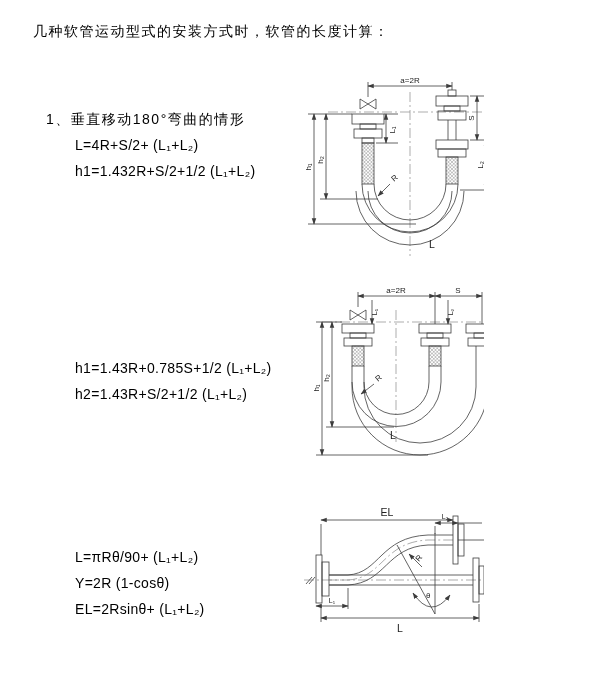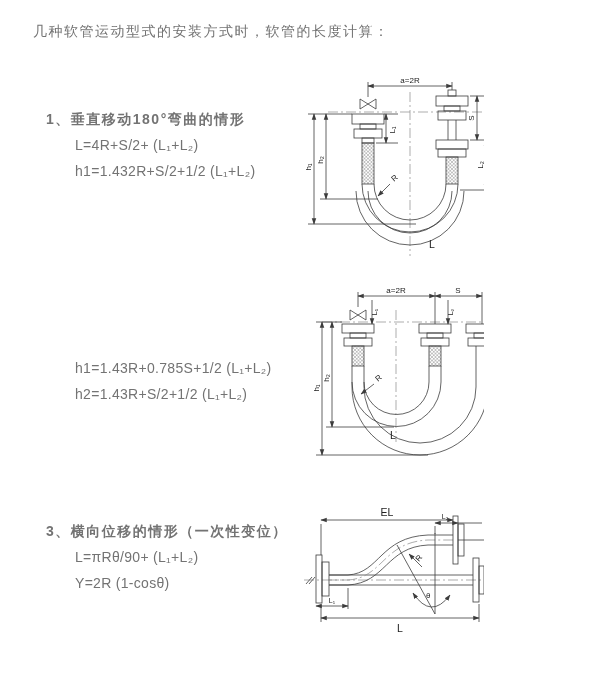--- a/index.html
+++ b/index.html
@@ -1,20 +1,20 @@
 <!DOCTYPE html>
 <html><head>
 <meta charset="utf-8">
 <style>
   html,body{margin:0;padding:0;background:#fff}
   .page{position:relative;width:484px;height:675px;background:#ffffff;
-        font-family:"Liberation Sans",sans-serif;color:#737373;overflow:hidden}
+        font-family:"Liberation Sans",sans-serif;color:#000000;overflow:hidden}
   .t{position:absolute;white-space:nowrap}
   .title{font-size:14px;letter-spacing:1.5px;font-weight:500}
-  .hd{font-size:14px;letter-spacing:1.5px;font-weight:700}
+  .hd{font-size:14px;letter-spacing:1.5px;font-weight:400}
   .fm{font-size:14px;letter-spacing:.3px}
   svg{position:absolute}
   svg text{font-family:"Liberation Sans",sans-serif;font-size:8px;fill:#222}
   svg text.big{font-size:10.5px}
   svg text.sm{font-size:7px}
   .cl{stroke:#8a8a8a;stroke-width:.7;stroke-dasharray:10 3 2 3}
 </style>
 </head>
 <body>
 
@@ -22,23 +22,23 @@
 
   <div class="t title" style="left:33px;top:23px">几种软管运动型式的安装方式时，软管的长度计算：</div>
 
   <div class="t hd" style="left:46px;top:111px">1、垂直移动180°弯曲的情形</div>
   <div class="t fm" style="left:75px;top:137px">L=4R+S/2+ (L₁+L₂)</div>
   <div class="t fm" style="left:75px;top:163px">h1=1.432R+S/2+1/2 (L₁+L₂)</div>
 
   <div class="t fm" style="left:75px;top:360px">h1=1.43R+0.785S+1/2 (L₁+L₂)</div>
   <div class="t fm" style="left:75px;top:386px">h2=1.43R+S/2+1/2 (L₁+L₂)</div>
 
-  <div class="t hd" style="left:46px;top:523px">3、横向位移的情形（一次性变位）</div>
   <div class="t fm" style="left:75px;top:549px">L=πRθ/90+ (L₁+L₂)</div>
   <div class="t fm" style="left:75px;top:575px">Y=2R (1-cosθ)</div>
+  <div class="t fm" style="left:75px;top:601px">EL=2Rsinθ+ (L₁+L₂)</div>
 
   <svg style="left:298px;top:64px" width="242" height="200" viewBox="0 0 242 200">
     <defs>
       <marker id="m1" viewBox="0 0 10 10" refX="9" refY="5" markerWidth="8" markerHeight="8" orient="auto-start-reverse">
         <path d="M0,1.5 L10,5 L0,8.5 z" fill="#3c3c3c"></path>
       </marker>
       <pattern id="p1" width="3.5" height="3.5" patternUnits="userSpaceOnUse">
         <path d="M0,3.5 L3.5,0 M0,0 L3.5,3.5" stroke="#8a8a8a" stroke-width="0.5"></path>
       </pattern>
     </defs>

